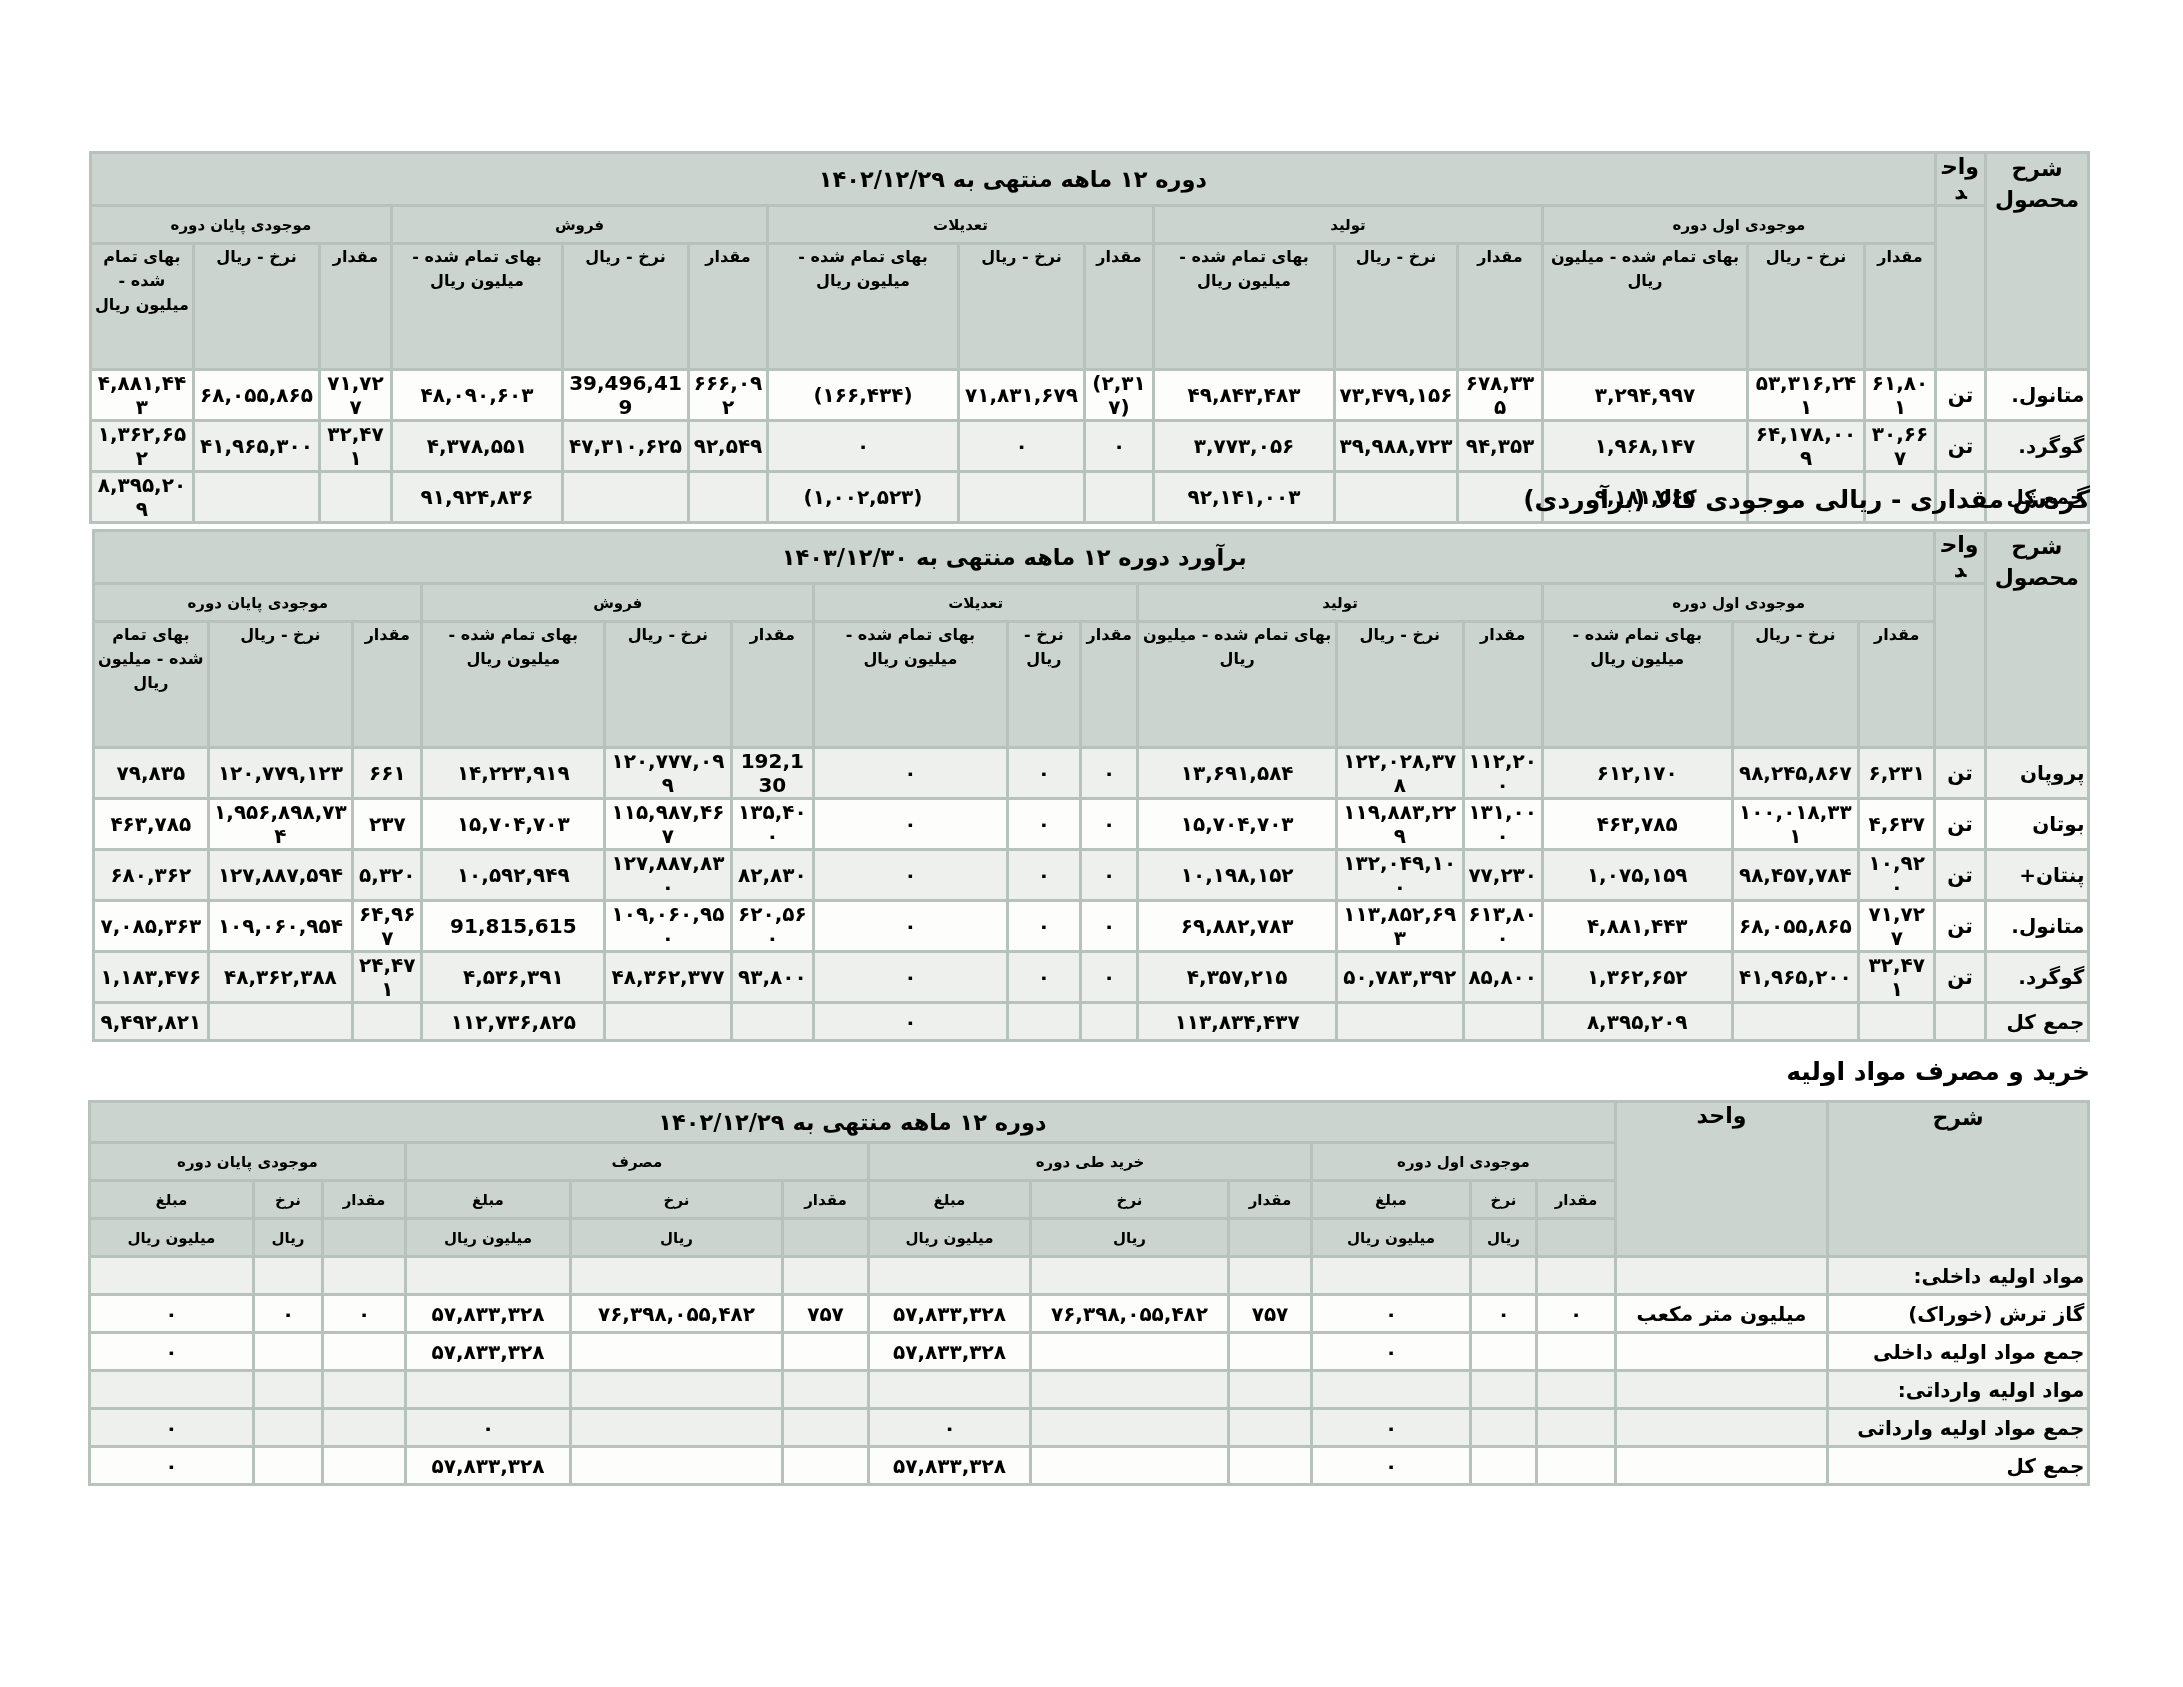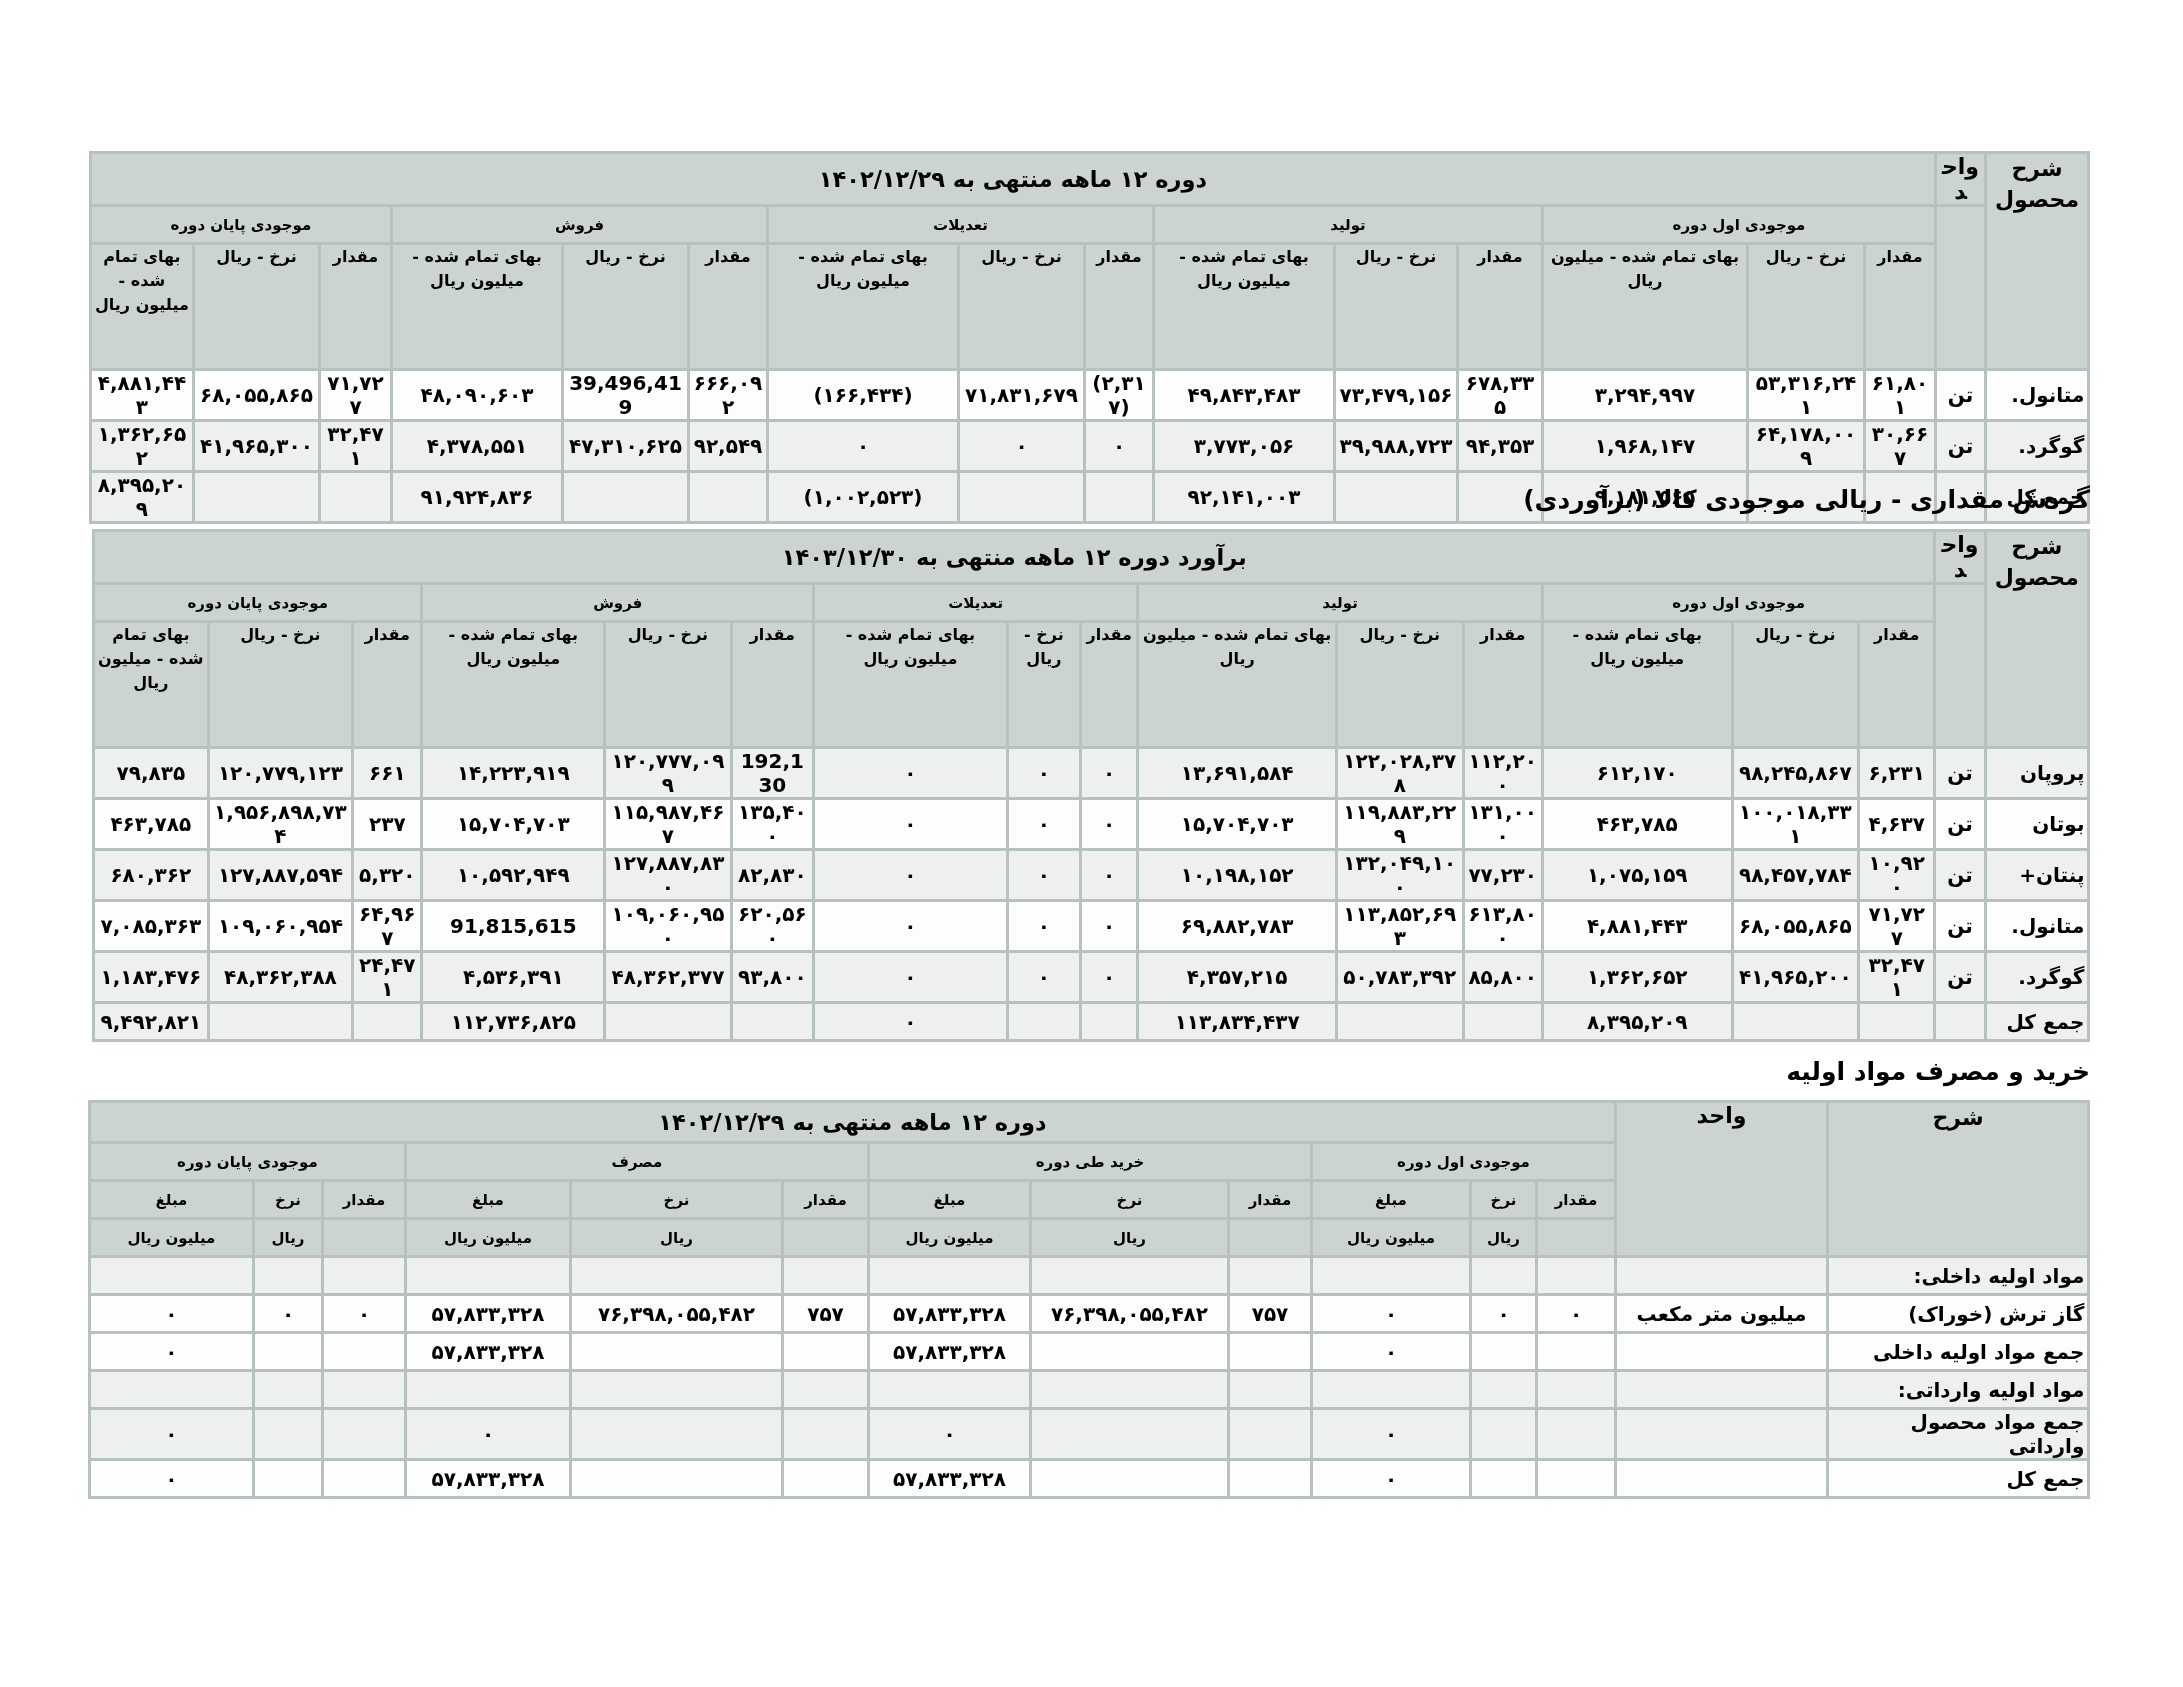--- a/index.html
+++ b/index.html
@@ -453,21 +453,21 @@
           <td class="num"></td>
           <td class="num"></td>
           <td class="num"></td>
           <td class="num"></td>
           <td class="num"></td>
           <td class="num"></td>
           <td class="num"></td>
           <td class="num"></td>
         </tr>
         <tr class="data-row tone-light">
-          <td class="row-name">جمع مواد محصول وارداتی</td>
+          <td class="row-name">جمع مواد اولیه وارداتی</td>
           <td class="unit-cell"></td>
           <td class="num"></td>
           <td class="num"></td>
           <td class="num">۰</td>
           <td class="num"></td>
           <td class="num"></td>
           <td class="num">۰</td>
           <td class="num"></td>
           <td class="num"></td>
           <td class="num">۰</td>

